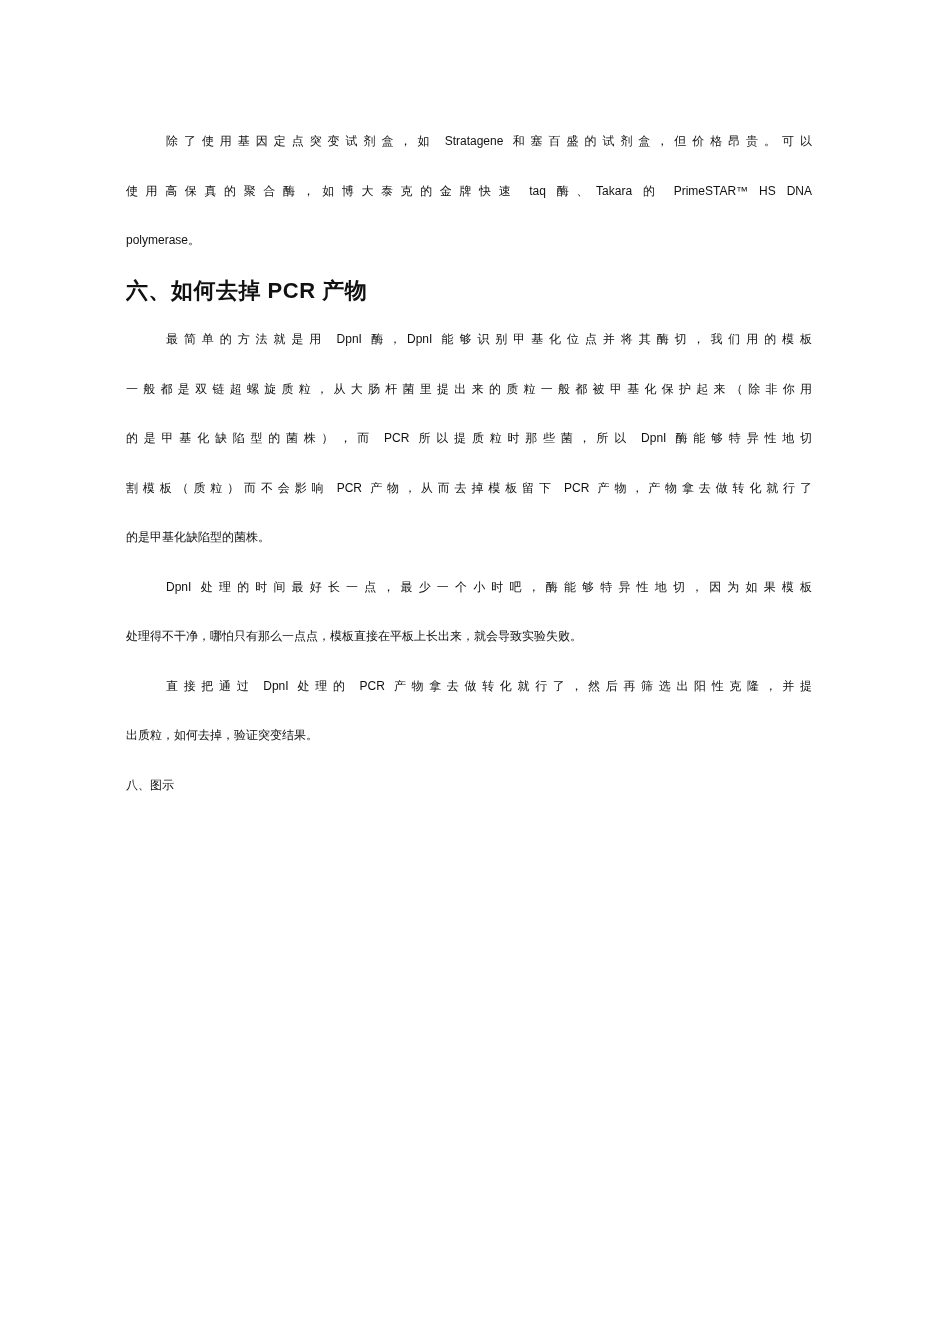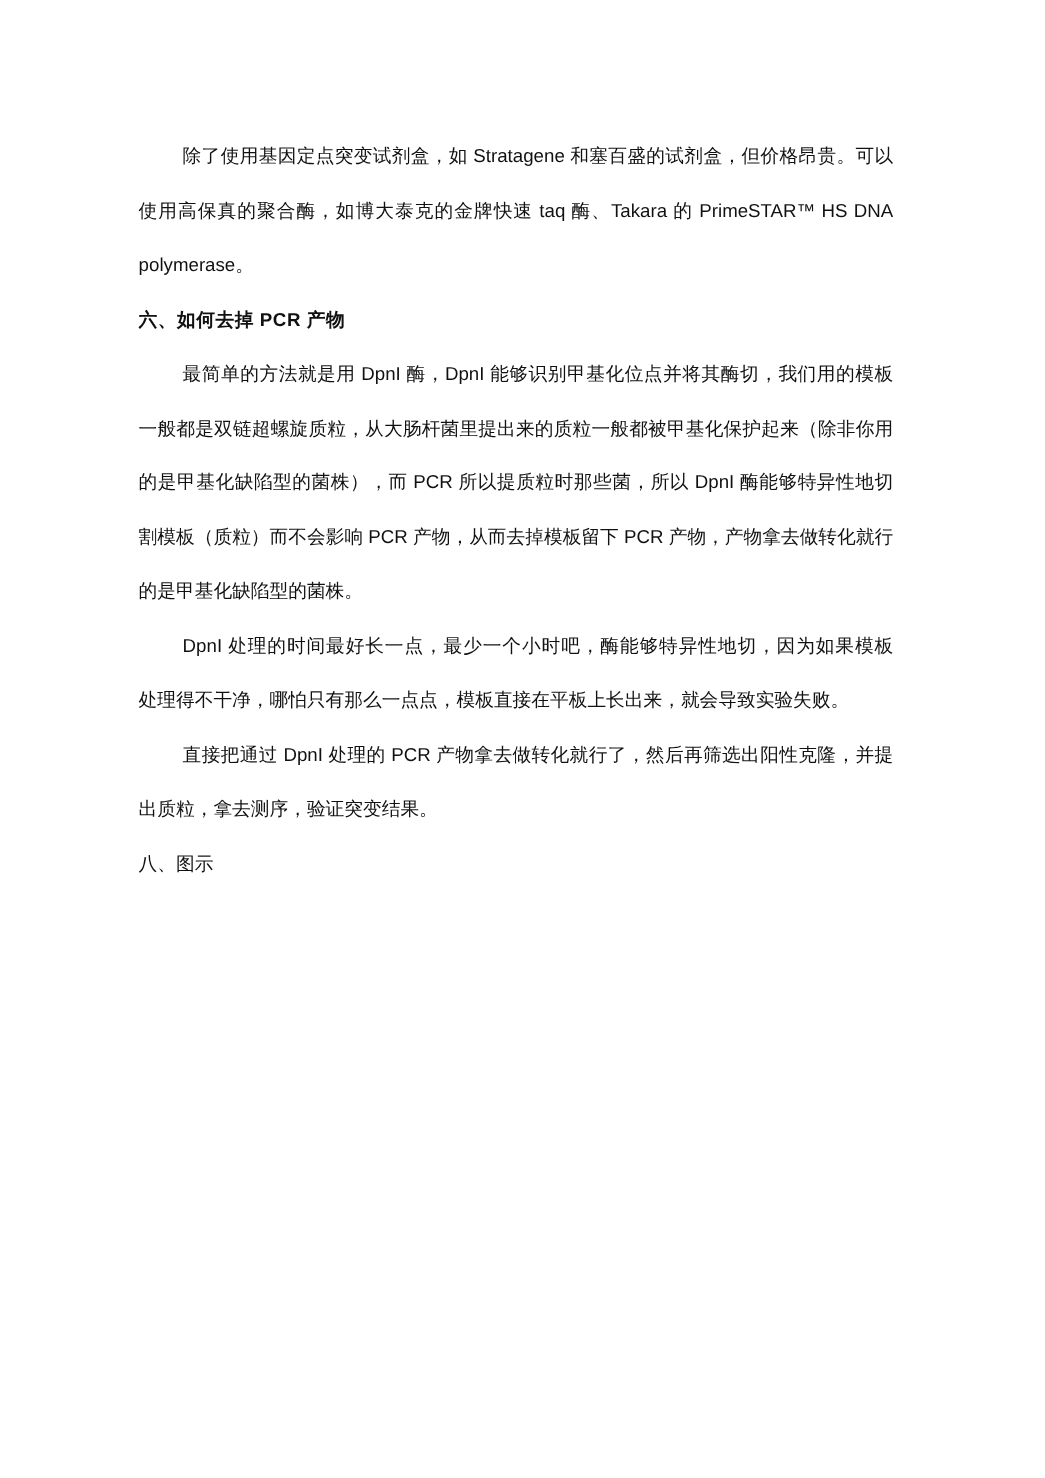--- a/index.html
+++ b/index.html
@@ -15,40 +15,40 @@
     overflow: hidden;
     font-family: "Liberation Sans", "DejaVu Sans", sans-serif;
   }
   .content {
     position: absolute;
     left: 126px;
     top: 117px;
     width: 686px;
   }
   .line {
-    font-size: 17px;
+    font-size: 12px;
     line-height: 49.5px;
     height: 49.5px;
     color: #111111;
     text-align: left;
     overflow: hidden;
     white-space: nowrap;
   }
   .fill {
     white-space: normal;
     text-align: justify;
     text-align-last: justify;
     text-justify: inter-character;
   }
   .indent {
     padding-left: 40px;
   }
   .heading {
     font-weight: bold;
-    font-size: 17px;
+    font-size: 22px;
     letter-spacing: 0.5px;
   }
 </style>
 </head>
 <body>
 
 <div class="page">
   <div class="content">
 
     <div>
@@ -68,19 +68,19 @@
     </div>
 
     <div>
       <div class="line fill indent">DpnI 处理的时间最好长一点，最少一个小时吧，酶能够特异性地切，因为如果模板</div>
       <div class="line">处理得不干净，哪怕只有那么一点点，模板直接在平板上长出来，就会导致实验失败。</div>
     </div>
 
 
     <div>
       <div class="line fill indent">直接把通过 DpnI 处理的 PCR 产物拿去做转化就行了，然后再筛选出阳性克隆，并提</div>
-      <div class="line">出质粒，拿去测序，验证突变结果。</div>
+      <div class="line">出质粒，如何去掉，验证突变结果。</div>
     </div>
 
     <div class="line">八、图示</div>
 
   </div>
 </div>
 
 </body></html>

